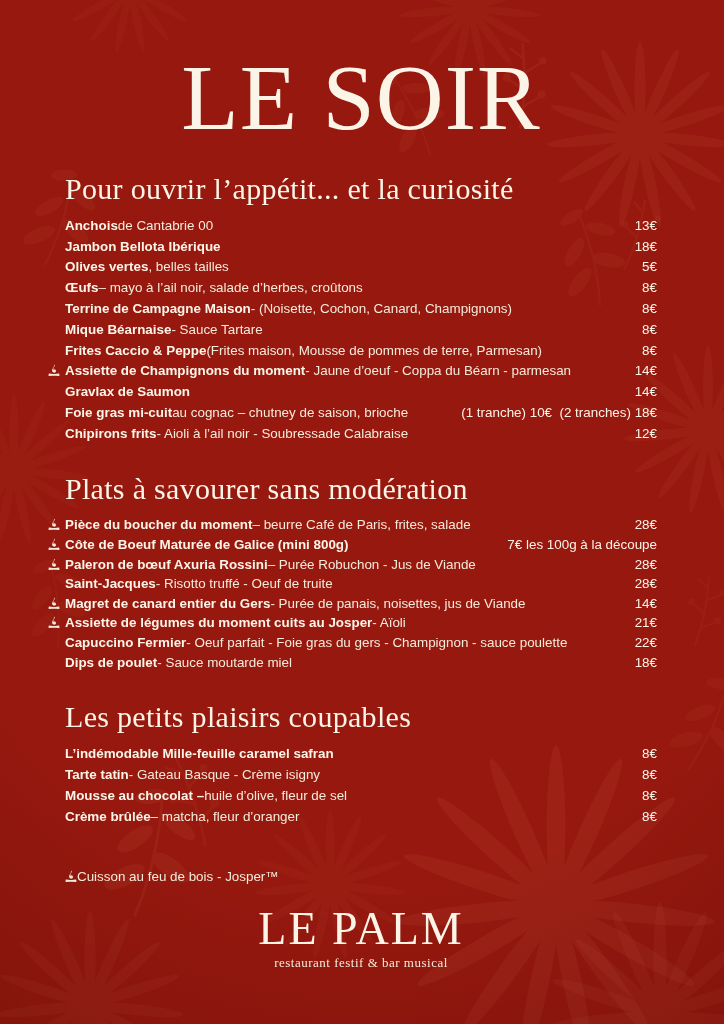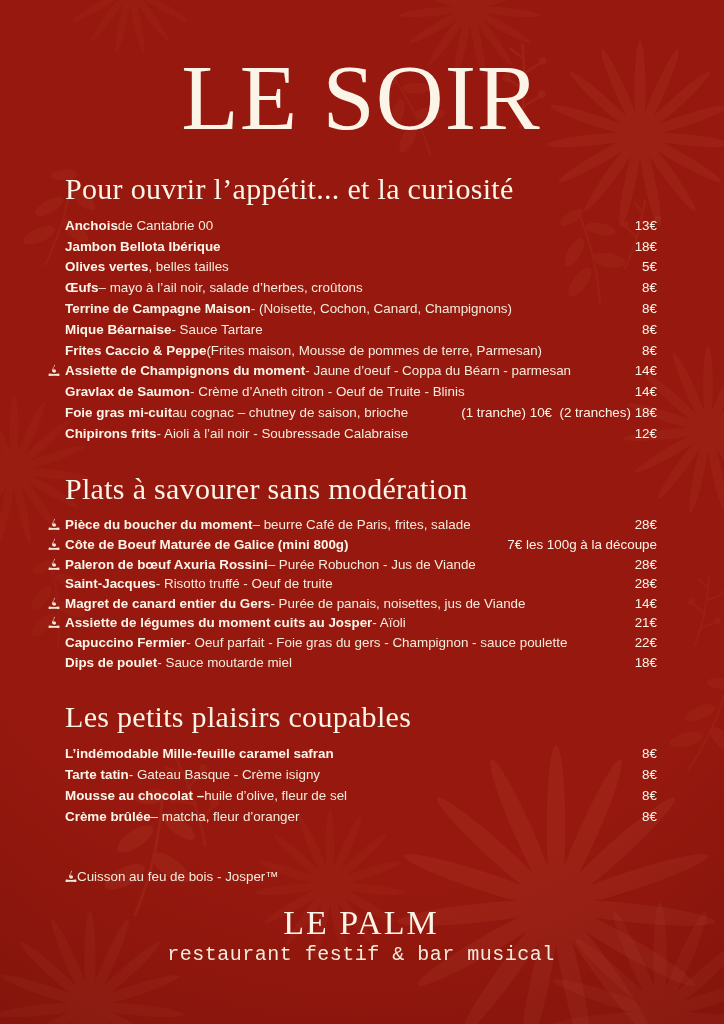--- a/index.html
+++ b/index.html
@@ -39,25 +39,25 @@
   .name{font-weight:700;color:var(--bright,#FBF4E7);}
   .desc{font-weight:400;color:var(--cream,#F4EBDB);}
   .price{margin-left:auto;font-weight:500;padding-left:10px;color:var(--bright,#FBF4E7);}
   .fire{display:inline-block;width:12px;height:13px;}
   .fire svg{display:block;width:100%;height:100%;fill:var(--cream,#F4EBDB);}
   .row-fire{position:absolute;left:-17px;top:50%;transform:translateY(-54%);}
   .footnote{margin-top:42px;display:flex;align-items:center;gap:0;font-size:13.4px;}
   .footer{text-align:center;margin-top:22px;}
   .logo{
     font-family:"Liberation Serif","DejaVu Serif",serif;
-    font-size:34px;line-height:1.0;letter-spacing:2px;color:var(--bright,#FBF4E7);
+    font-size:46px;line-height:1.0;letter-spacing:2px;color:var(--bright,#FBF4E7);
   }
   .tagline{
-    font-family:Liberation Mono, monospace;
-    font-size:20px;margin-top:3px;letter-spacing:.5px;color:var(--cream,#F4EBDB);
+    font-family:Liberation Serif, serif;
+    font-size:13px;margin-top:3px;letter-spacing:.5px;color:var(--cream,#F4EBDB);
   }
 </style>
 </head>
 <body>
 
 <div class="page">
 
   <svg class="bg" width="724" height="1024" viewBox="0 0 724 1024" aria-hidden="true">
     <defs>
       <g id="burst">
@@ -183,21 +183,20 @@
                 </svg>
     </span>
     <span class="name">Assiette de Champignons du moment</span>
               <span class="desc"> - Jaune d’oeuf - Coppa du Béarn - parmesan</span>
     <span class="price">14€</span>
   </div>
 
   <div class="row">
 
     <span class="name">Gravlax de Saumon</span>
-              <span class="desc"> - Crème d’Aneth citron - Oeuf de Truite - Blinis</span>
     <span class="price">14€</span>
   </div>
 
   <div class="row">
 
     <span class="name">Foie gras mi-cuit</span>
               <span class="desc"> au cognac – chutney de saison, brioche</span>
     <span class="price">(1 tranche) 10€ &nbsp;(2 tranches) 18€</span>
   </div>
 

